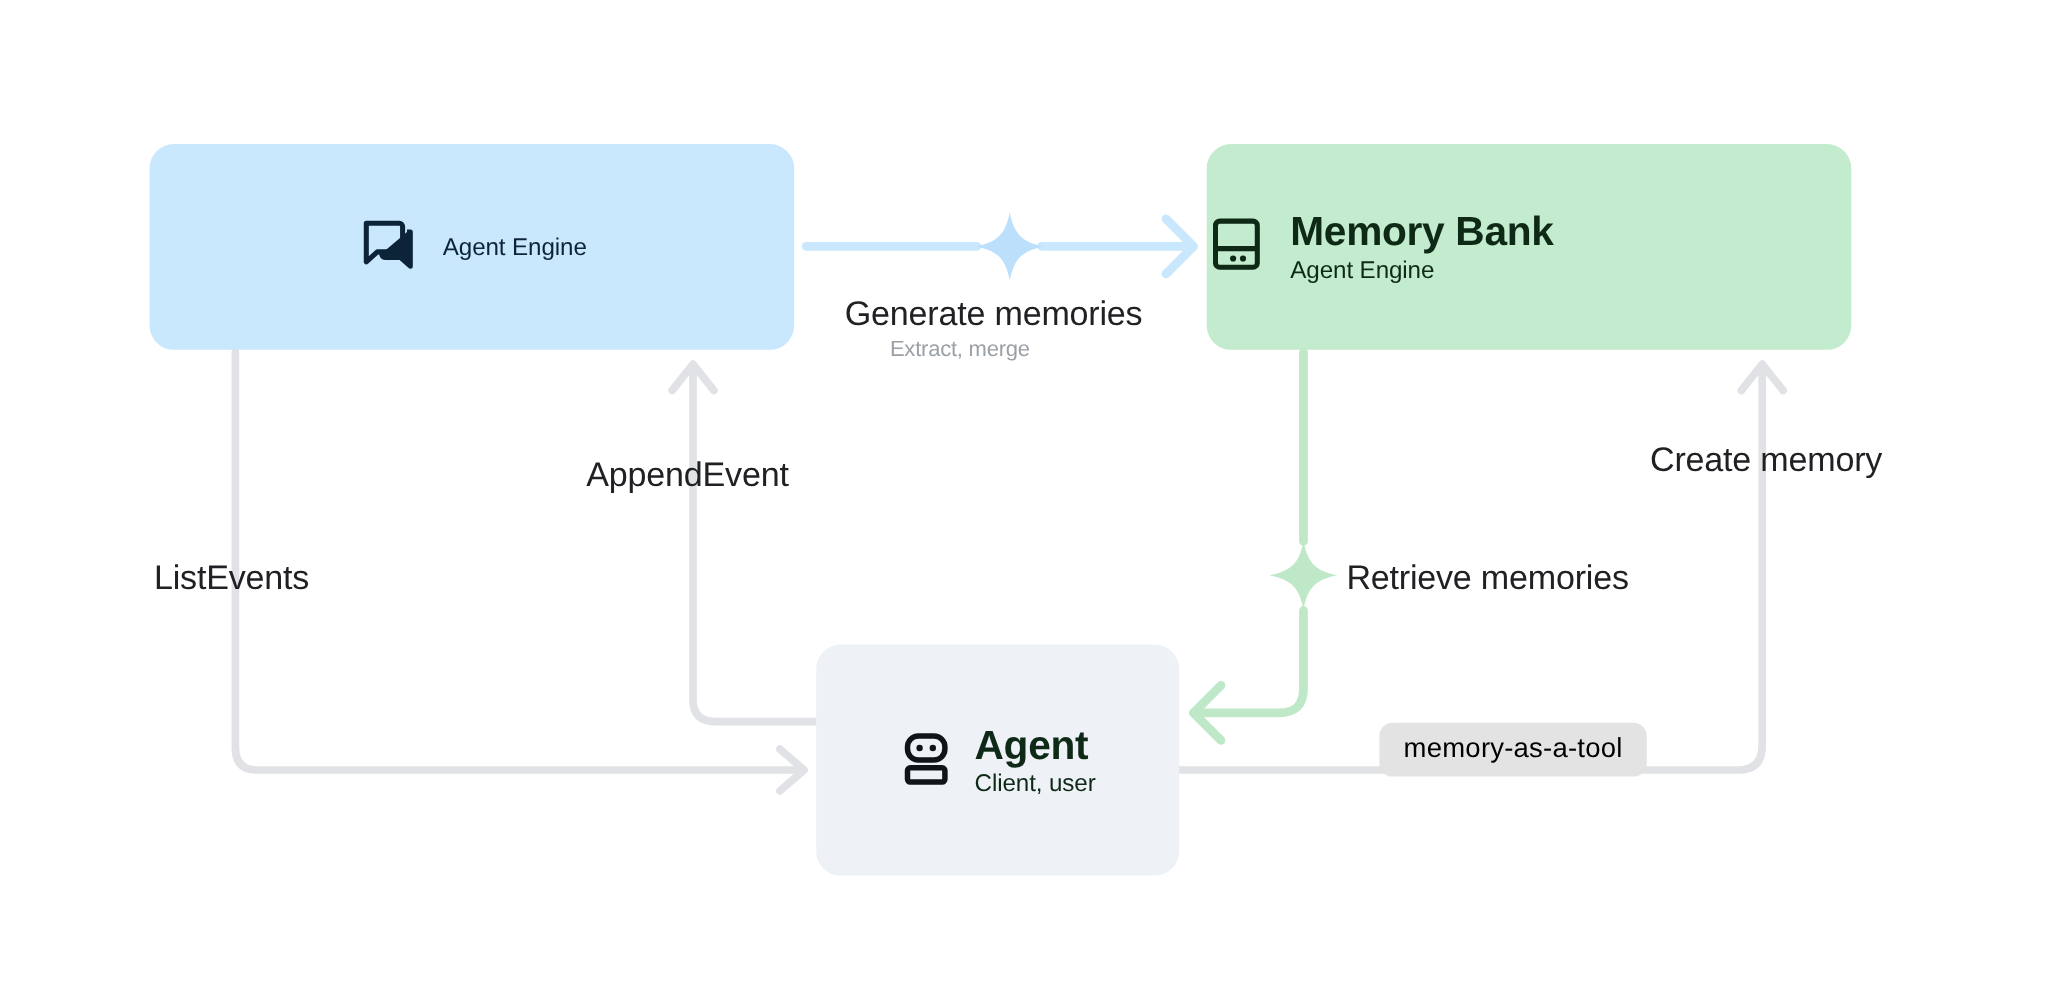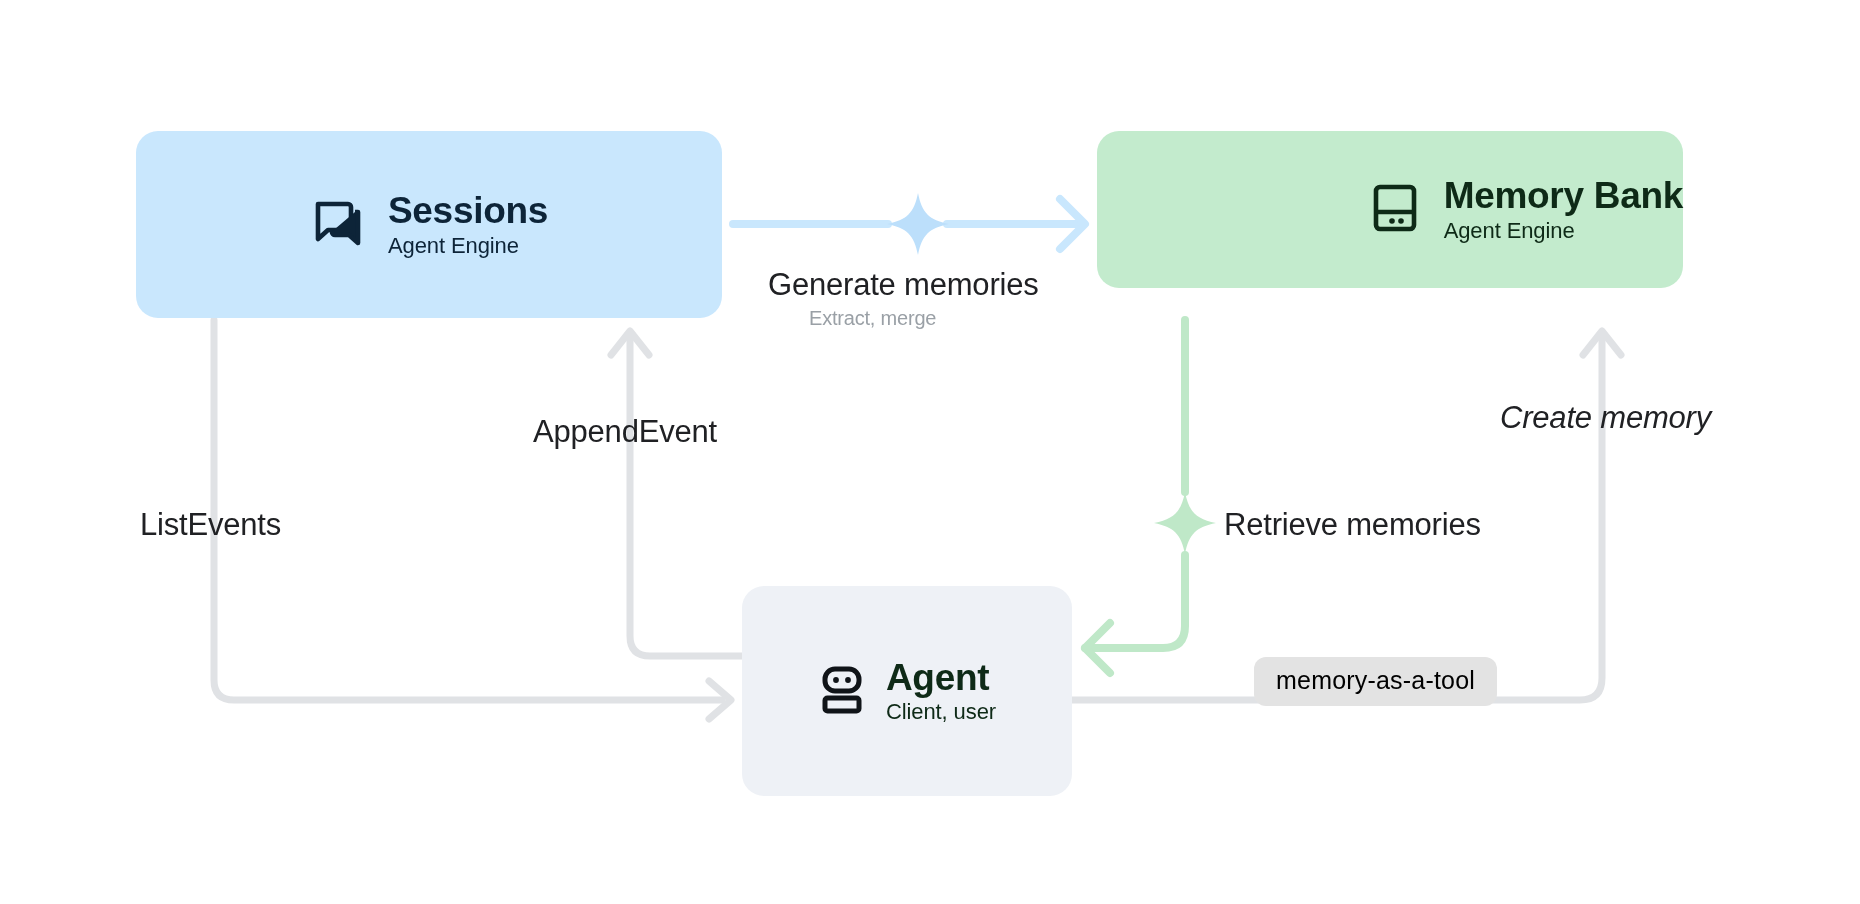--- a/index.html
+++ b/index.html
@@ -68,23 +68,23 @@
     background: #c9e7fd;
     justify-content: center;
   }
   #node-sessions .node-title,
   #node-sessions .node-sub { color: #0d2438; }
 
   #node-memory-bank {
     left: 1097px;
     top: 131px;
     width: 586px;
-    height: 157px;
+    height: 187px;
     background: #c3ebcd;
-    justify-content: flex-end;
+    justify-content: flex-start;
   }
   #node-memory-bank .node-title,
   #node-memory-bank .node-sub { color: #0e2a17; }
 
   #node-agent {
     left: 742px;
     top: 586px;
     width: 330px;
     height: 210px;
     background: #eef1f6;
@@ -108,21 +108,21 @@
     font-size: 20px;
     letter-spacing: -0.2px;
     white-space: nowrap;
   }
 
   #label-generate-memories { left: 768px; top: 267px; }
   #sublabel-extract-merge  { left: 809px; top: 307px; }
   #label-append-event      { left: 533px; top: 400px; margin-top: 14px; }
   #label-list-events       { left: 140px; top: 507px; }
   #label-retrieve-memories { left: 1224px; top: 507px; }
-  #label-create-memory     { left: 1500px; top: 400px; font-style: italic; }
+  #label-create-memory     { left: 1500px; top: 400px; }
 
   
   #badge-memory-as-a-tool {
     position: absolute;
     left: 1254px;
     top: 657px;
     padding: 9px 22px 11px;
     background: #e3e3e3;
     border-radius: 12px;
     color: #000000;
@@ -172,21 +172,20 @@
 
   <div class="node" id="node-sessions">
     <div class="node-inner">
       <span class="node-icon">
         <svg width="56" height="56" viewBox="0 0 56 56" xmlns="http://www.w3.org/2000/svg">
           <path d="M8 9 h30 a3 3 0 0 1 3 3 v20 a3 3 0 0 1 -3 3 h-20 l-10 9 z" fill="none" stroke="#0d2438" stroke-width="4.6" stroke-linejoin="round"></path>
           <path d="M45 17 h3 a0 0 0 0 1 0 0 v31 l-9 -8 h-14 a3 3 0 0 1 -3 -3 v-0.5" fill="#0d2438" stroke="#0d2438" stroke-width="4.6" stroke-linejoin="round"></path>
         </svg>
       </span>
       <span class="node-text">
-        <span class="node-title">Sessions</span>
         <span class="node-sub">Agent Engine</span>
       </span>
     </div>
   </div>
 
   <div class="node" id="node-memory-bank">
     <div class="node-inner">
       <span class="node-icon">
         <svg width="54" height="56" viewBox="0 0 54 56" xmlns="http://www.w3.org/2000/svg">
           <rect x="8" y="7" width="38" height="42" rx="4" fill="none" stroke="#0e2a17" stroke-width="4.6"></rect>

